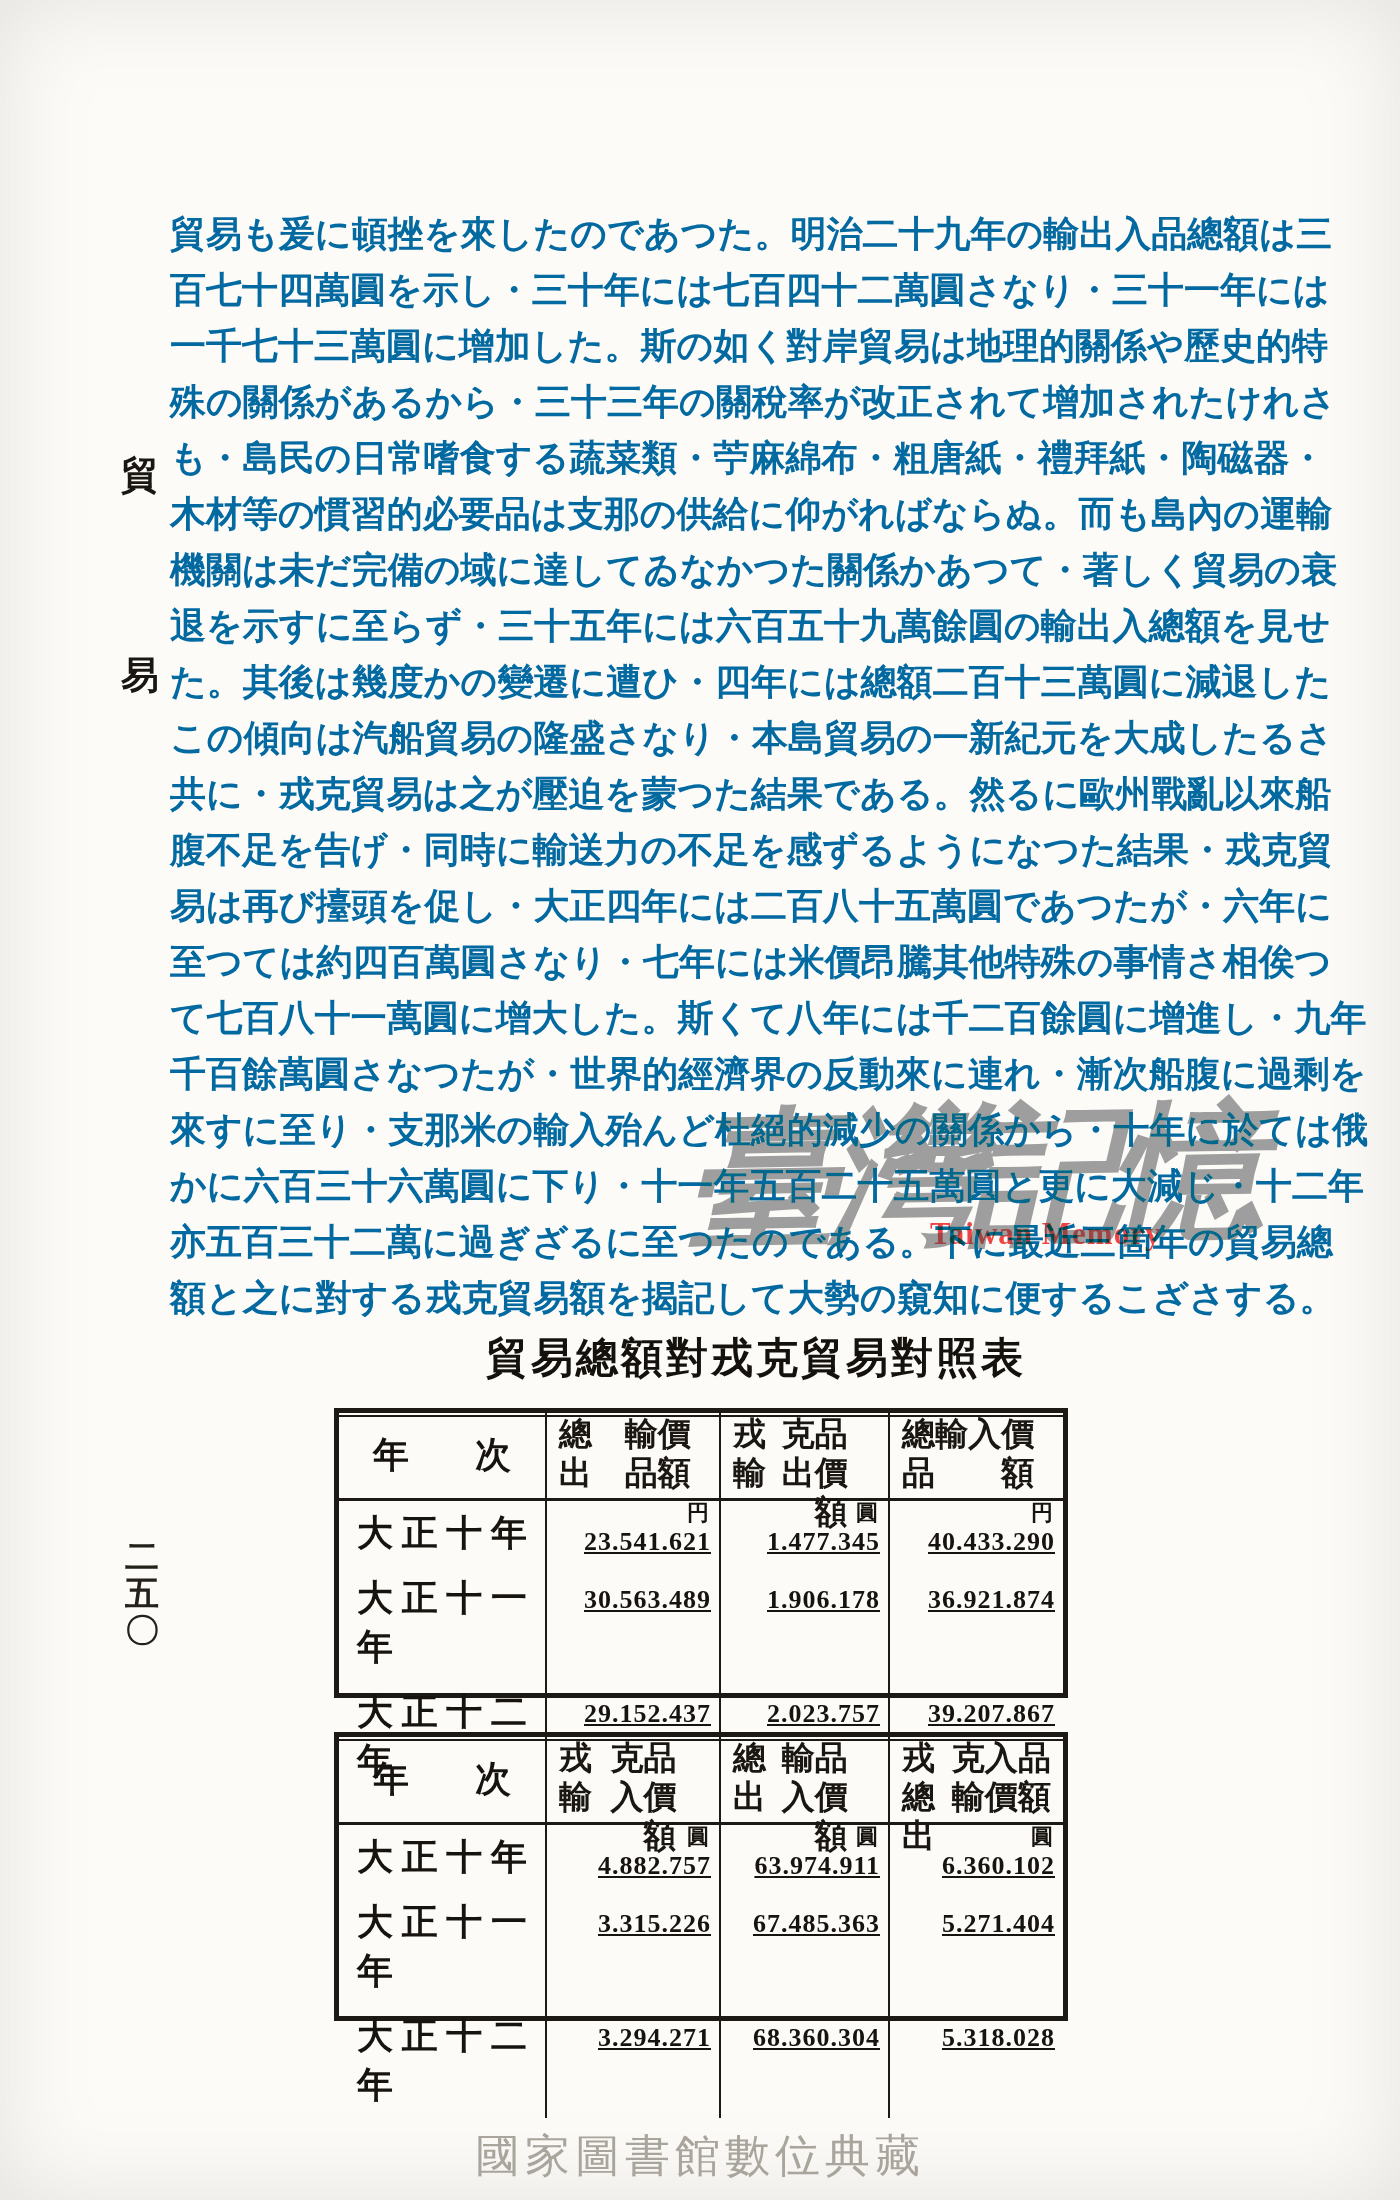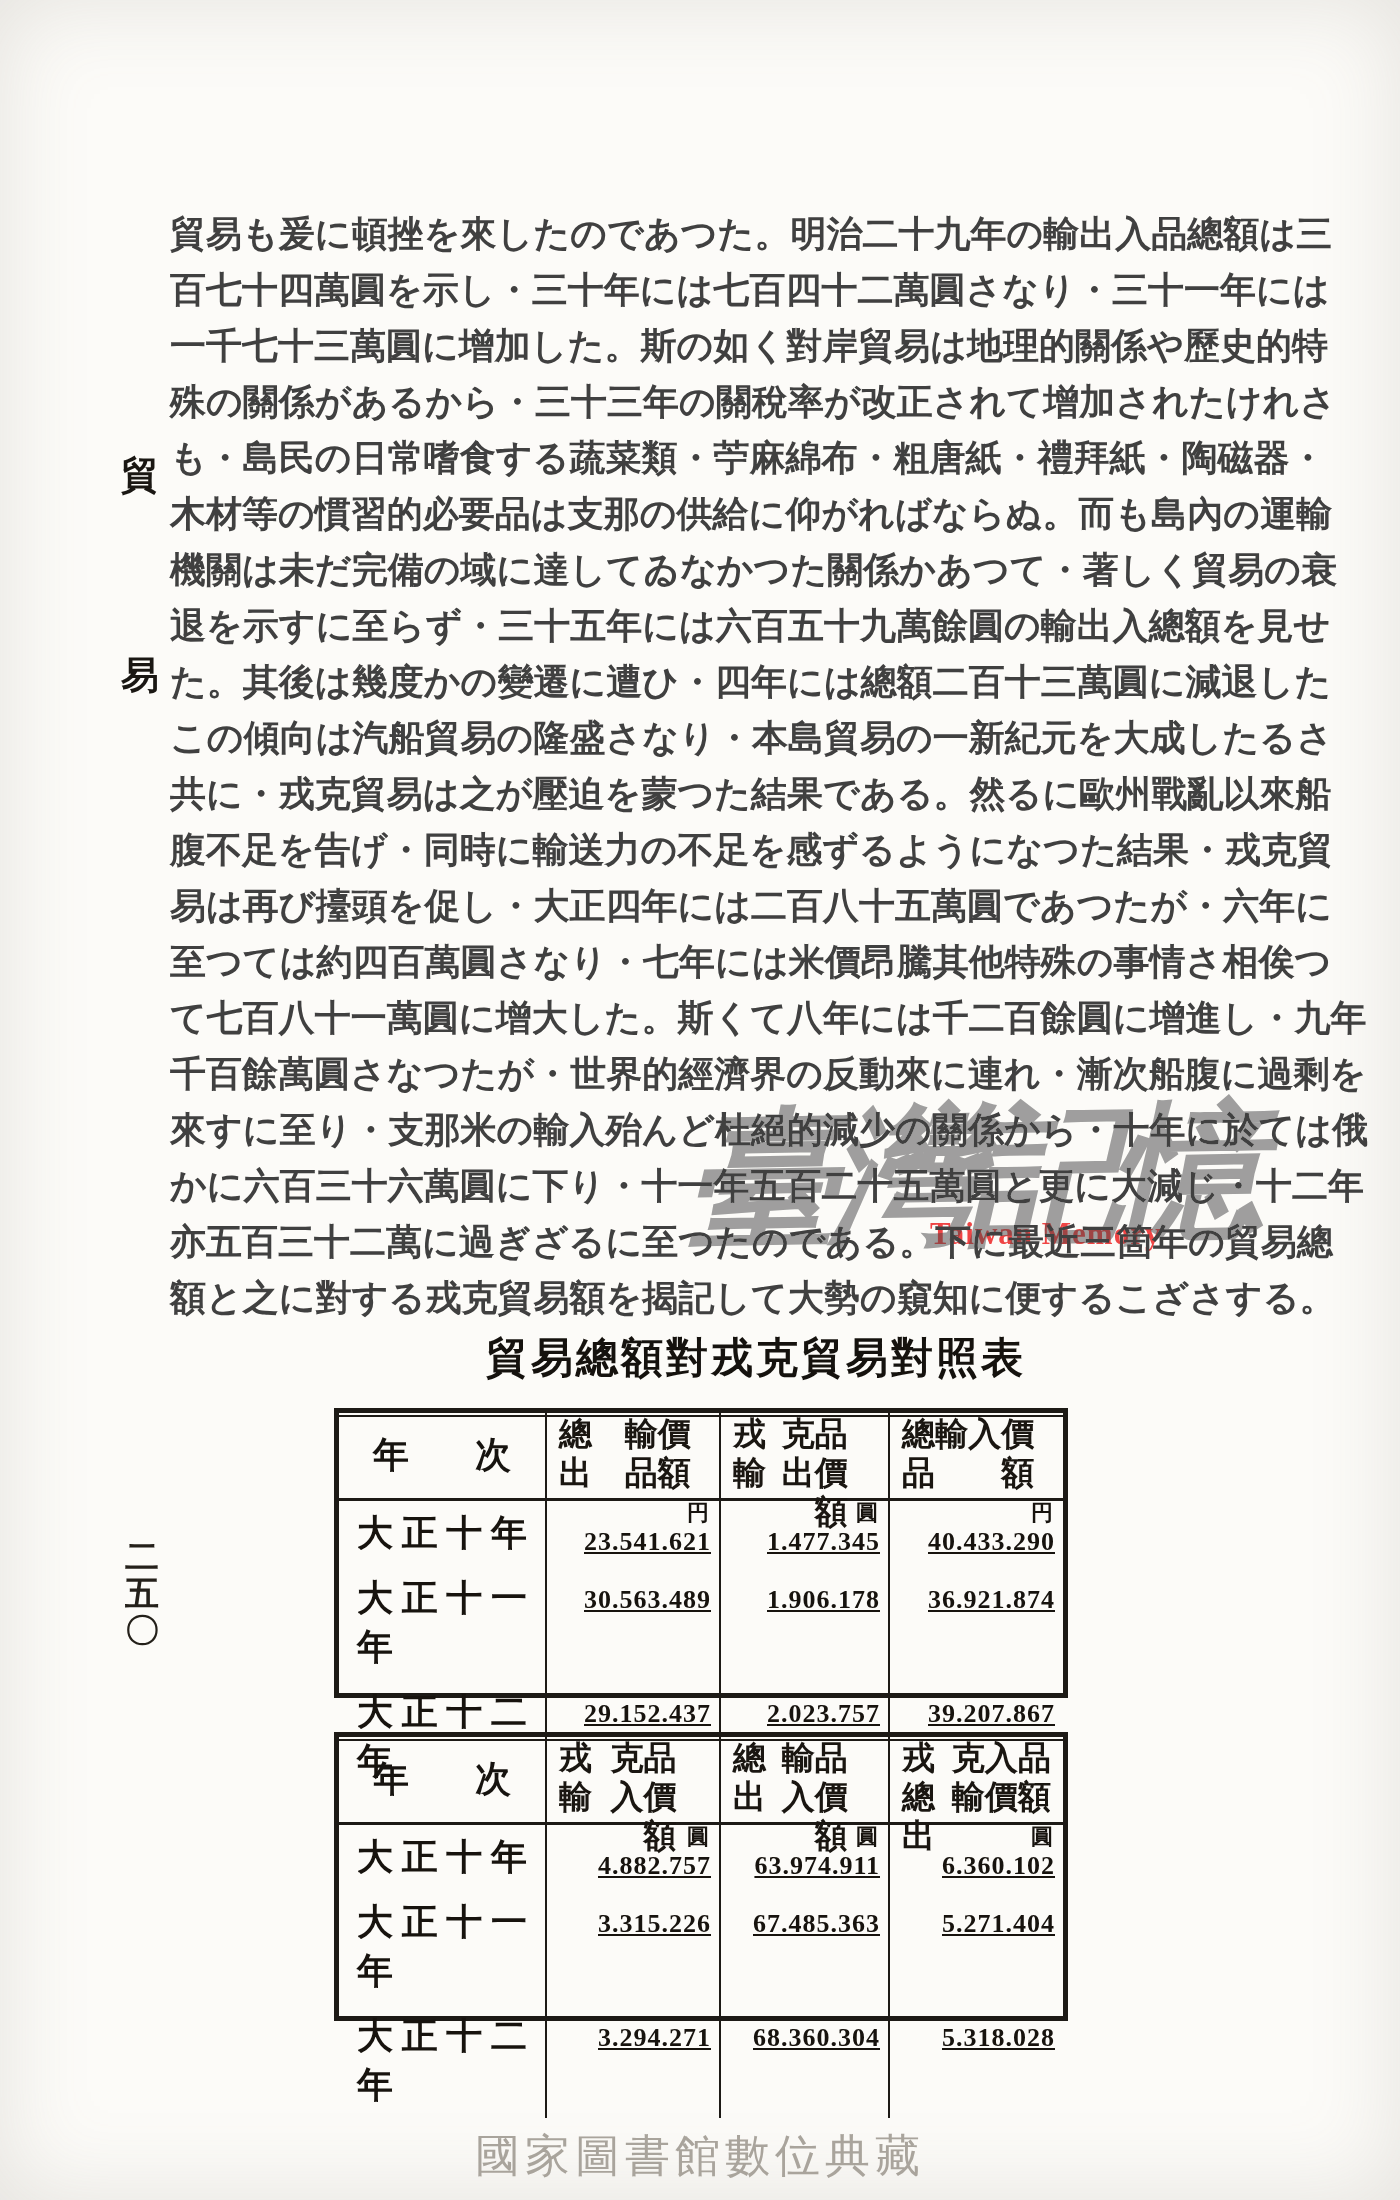--- a/index.html
+++ b/index.html
@@ -29,21 +29,21 @@
   .pagenum span{display:block;}
   
   #body-text{
     position:absolute;left:170px;top:206px;width:1062px;
   }
   .tline{
     height:56px;line-height:56px;
     font-size:36px;font-weight:bold;
     text-align:justify;text-align-last:justify;text-justify:inter-character;
     white-space:nowrap;letter-spacing:0;
-    color:#404040;
+    color:#0369a1;
   }
   
   #table-title{
     position:absolute;left:170px;top:1330px;width:1062px;
     text-align:center;font-size:42px;font-weight:bold;
     letter-spacing:3px;transform:translateX(55px);
     color:#15120e;
   }
   
   .dtable{

